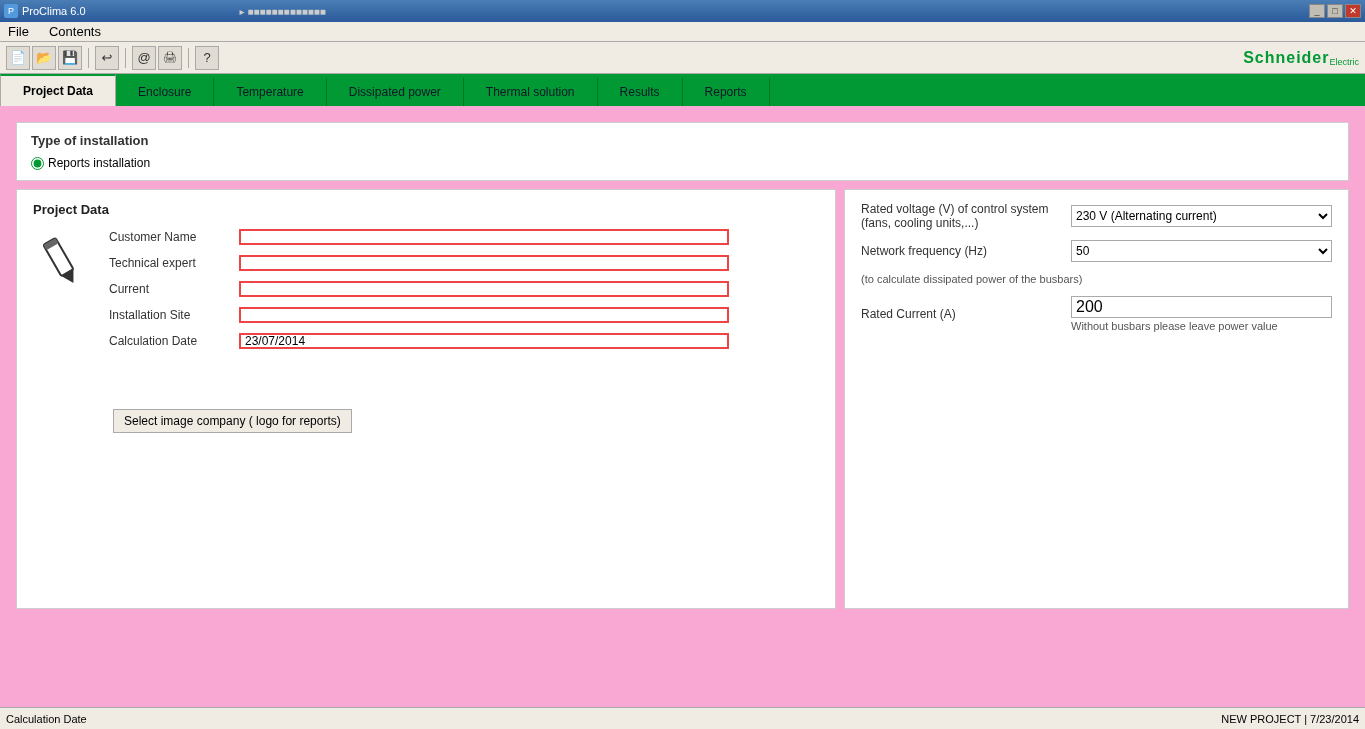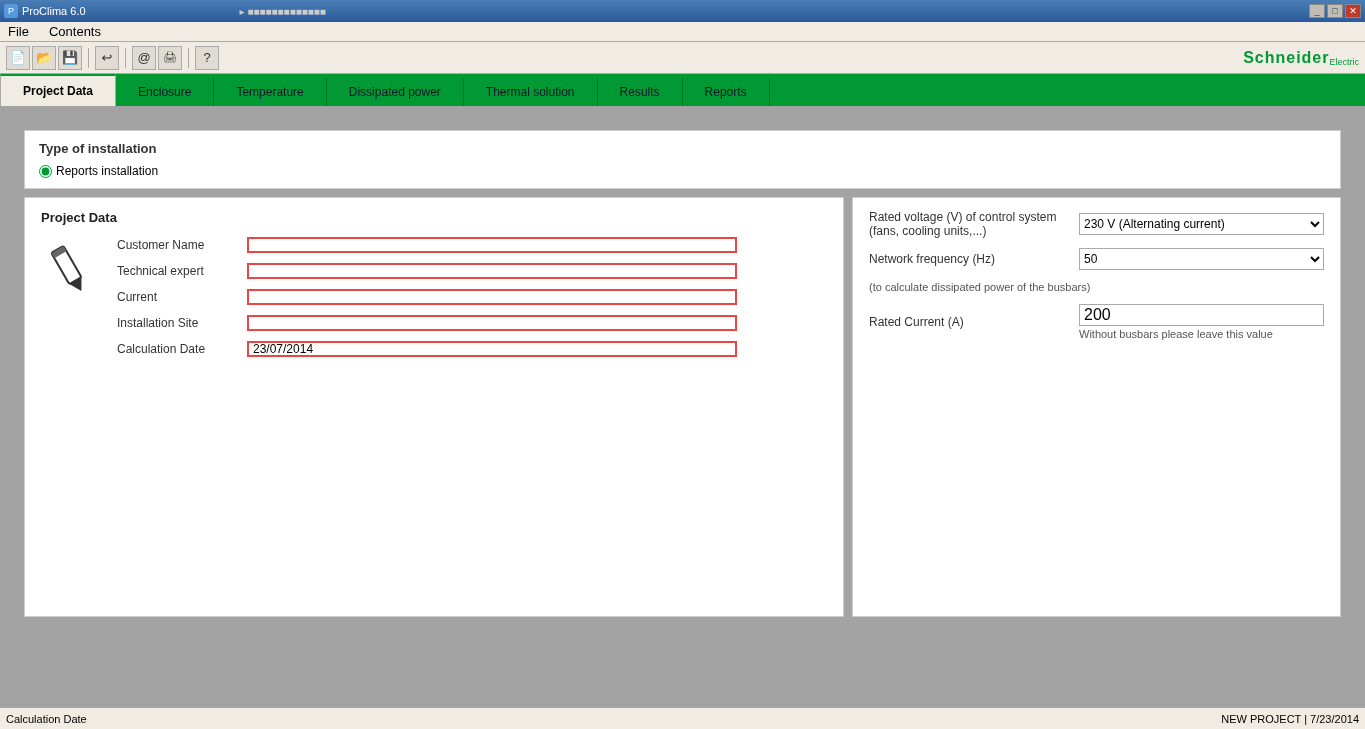--- a/index.html
+++ b/index.html
@@ -84,22 +84,22 @@
       font-weight: bold;
       height: 32px;
       border-bottom: none;
       border-top: 2px solid #009933;
       border-left: 1px solid #aaa;
       border-right: 1px solid #aaa;
     }
 
     
     .main-content {
-      background: #a3a3a3;
-      padding: 24px;
+      background: #f9a8d4;
+      padding: 16px;
       height: calc(729px - 22px - 20px - 32px - 32px - 22px);
       overflow-y: auto;
     }
 
     
     .section-box {
       background: white;
       border: 1px solid #ccc;
       padding: 10px 14px;
       margin-bottom: 8px;
@@ -337,20 +337,23 @@
             <div class="form-row">
               <label class="form-label">Installation Site</label>
               <input class="form-input" type="text" value="" style="">
             </div>
             <div class="form-row">
               <label class="form-label">Calculation Date</label>
               <input class="form-input" type="text" value="23/07/2014" style="">
             </div>
           </div>
         </div>
+        <div style="margin-top: 30px; margin-left: 80px;">
+          <button class="select-logo-btn">Select image company ( logo for reports)</button>
+        </div>
       </div>
     </div>
 
     <div class="col-right">
       <div class="data-box">
 
         <div class="elec-form-row">
           <label class="elec-label">Rated voltage (V) of control system (fans, cooling units,...)</label>
           <select class="elec-select">
             <option>230 V (Alternating current)</option>
@@ -368,21 +371,21 @@
           </select>
         </div>
         <div style="margin-bottom:10px;">
           <span class="note-text">(to calculate dissipated power of the busbars)</span>
         </div>
 
         <div class="elec-form-row">
           <label class="elec-label">Rated Current (A)</label>
           <div class="elec-input-wrapper">
             <input class="elec-input" type="text" value="200" style="">
-            <div class="note-text" style="text-align:left; margin-top:2px;">Without busbars please leave this value</div>
+            <div class="note-text" style="text-align:left; margin-top:2px;">Without busbars please leave power value</div>
           </div>
         </div>
       </div>
     </div>
   </div>
 </div>
 
 <div class="status-bar">
   <span>Calculation Date</span>
   <span>NEW PROJECT | 7/23/2014</span>

